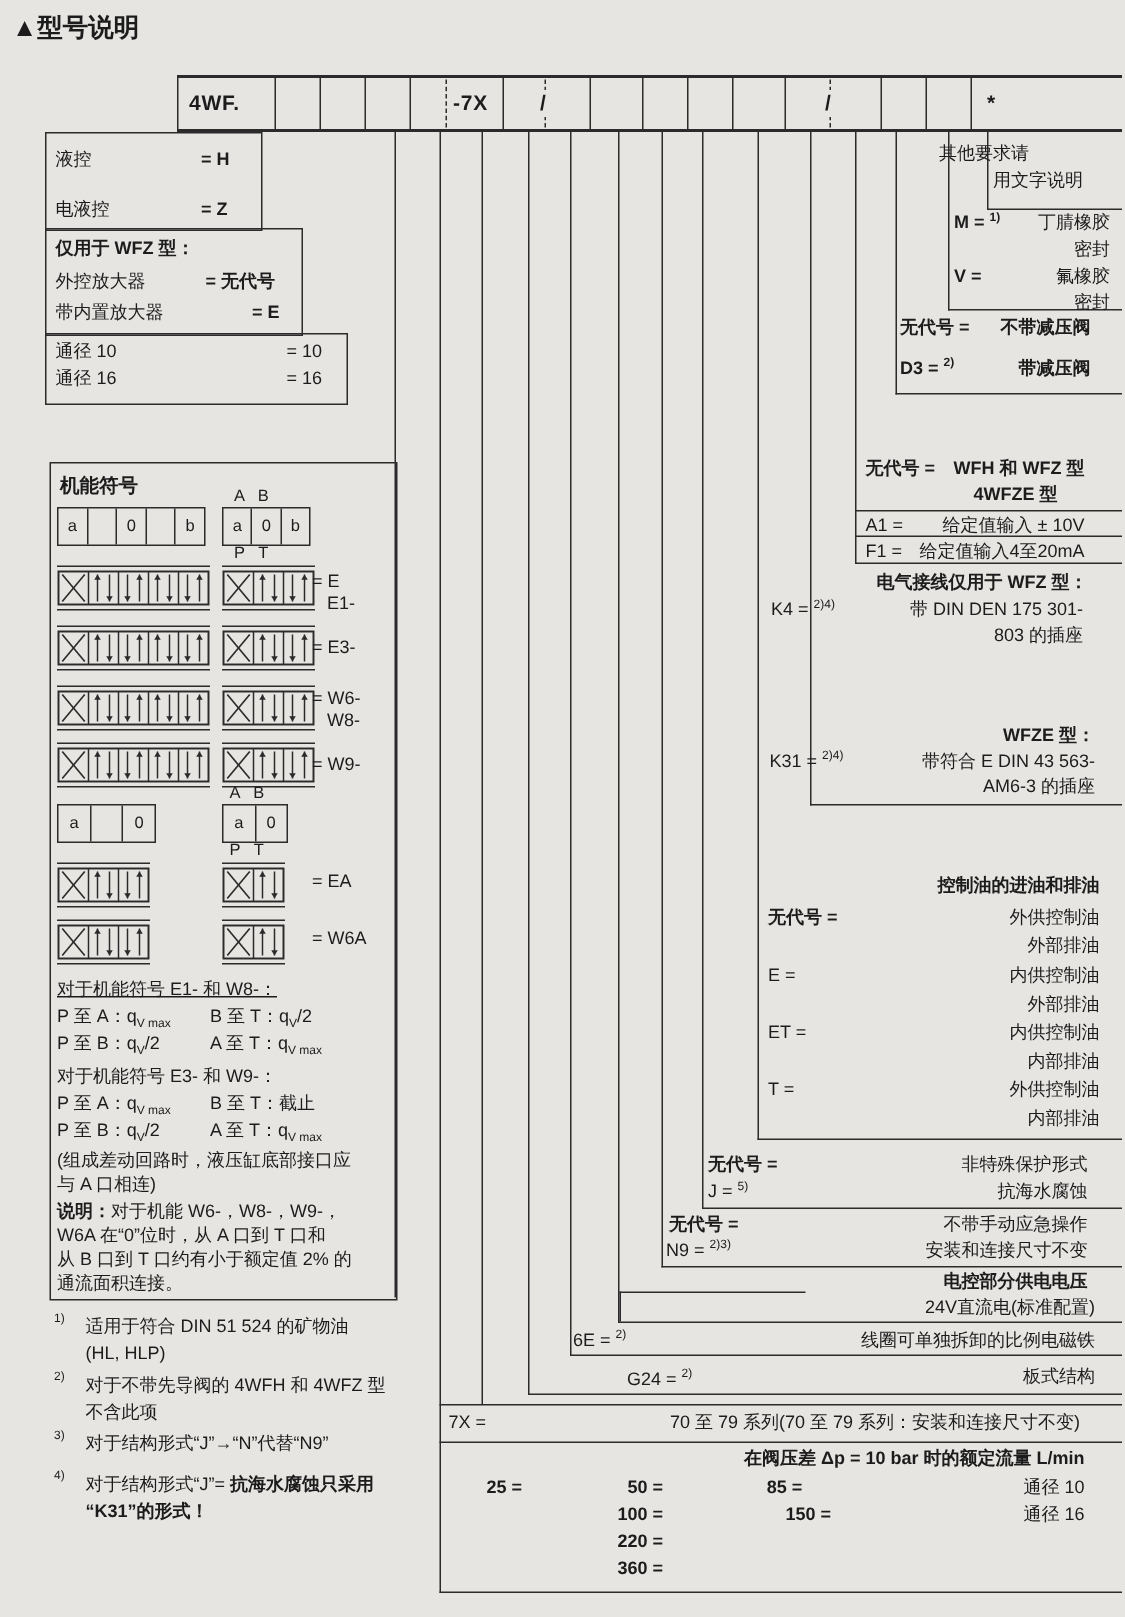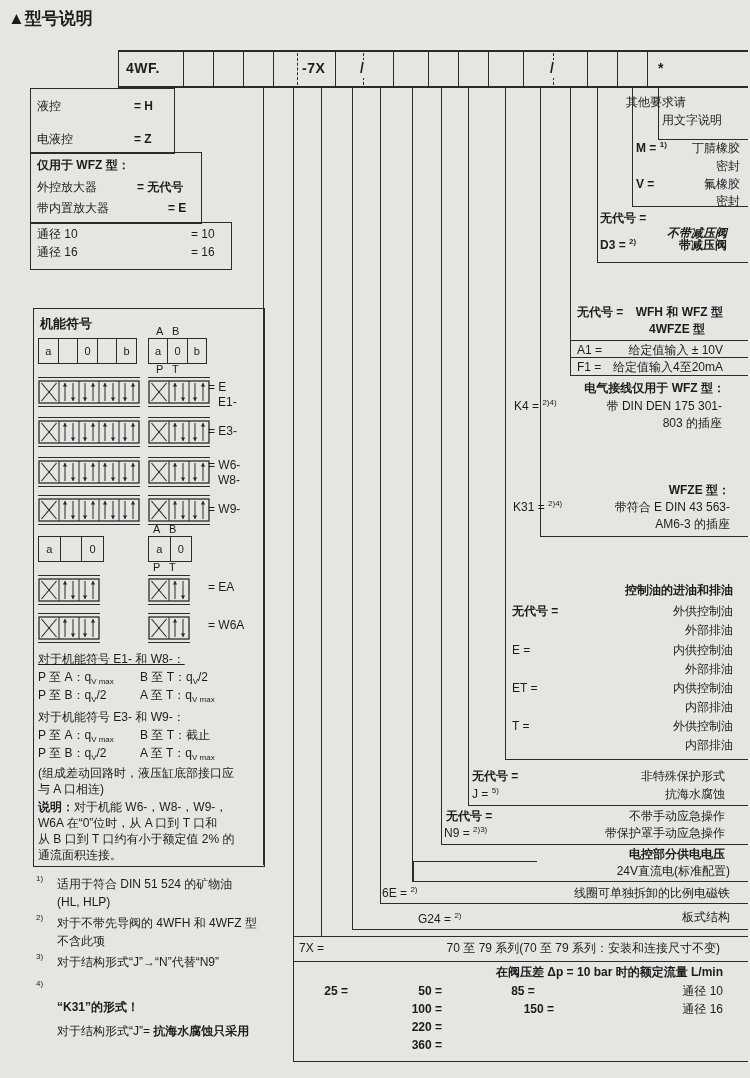--- a/index.html
+++ b/index.html
@@ -416,21 +416,21 @@
   <div class="t" style="left:662px;top:113px;">用文字说明</div>
 
   <div class="t b" style="left:636px;top:141px;"><span>M =</span> <sup>1)</sup></div>
   <div class="t" style="right:10px;top:141px;">丁腈橡胶</div>
   <div class="t" style="right:10px;top:159px;">密封</div>
   <div class="t b" style="left:636px;top:177px;">V =</div>
   <div class="t" style="right:10px;top:177px;">氟橡胶</div>
   <div class="t" style="right:10px;top:194px;">密封</div>
 
   <div class="t b" style="left:600px;top:211px;">无代号 =</div>
-  <div class="t b" style="right:23px;top:226px;font-style:italic;">不带减压阀</div>
+  <div class="t b" style="right:23px;top:211px;">不带减压阀</div>
   <div class="t b" style="left:600px;top:238px;"><span>D3 =</span> <sup>2)</sup></div>
   <div class="t b" style="right:23px;top:238px;">带减压阀</div>
 
   <div class="t b" style="left:577px;top:305px;">无代号 =</div>
   <div class="t b" style="right:27px;top:305px;">WFH 和 WFZ 型</div>
   <div class="t b" style="right:45px;top:322px;">4WFZE 型</div>
   <div class="t" style="left:577px;top:343px;">A1 =</div>
   <div class="t" style="right:27px;top:343px;">给定值输入 ± 10V</div>
   <div class="t" style="left:577px;top:360px;">F1 =</div>
   <div class="t" style="right:27px;top:360px;">给定值输入4至20mA</div>
@@ -459,21 +459,21 @@
   <div class="t" style="right:17px;top:738px;">内部排油</div>
 
   <div class="t b" style="left:472px;top:769px;">无代号 =</div>
   <div class="t" style="right:25px;top:769px;">非特殊保护形式</div>
   <div class="t" style="left:472px;top:787px;"><span>J =</span> <sup>5)</sup></div>
   <div class="t" style="right:25px;top:787px;">抗海水腐蚀</div>
 
   <div class="t b" style="left:446px;top:809px;">无代号 =</div>
   <div class="t" style="right:25px;top:809px;">不带手动应急操作</div>
   <div class="t" style="left:444px;top:826px;"><span>N9 =</span> <sup>2)3)</sup></div>
-  <div class="t" style="right:25px;top:826px;">带保护罩手动应急操作</div>
+  <div class="t" style="right:25px;top:826px;">安装和连接尺寸不变</div>
 
   <div class="t b" style="right:25px;top:847px;">电控部分供电电压</div>
   <div class="t" style="left:418px;top:864px;margin-top:48px;"><span>G24 =</span> <sup>2)</sup></div>
   <div class="t" style="right:20px;top:864px;">24V直流电(标准配置)</div>
 
   <div class="t" style="left:382px;top:886px;"><span>6E =</span> <sup>2)</sup></div>
   <div class="t" style="right:20px;top:886px;">线圈可单独拆卸的比例电磁铁</div>
 
   <div class="t" style="right:20px;top:910px;">板式结构</div>
 
@@ -493,16 +493,16 @@
 
   <div class="t" style="left:36px;top:875px;"><sup>1)</sup></div>
   <div class="t" style="left:57px;top:877px;">适用于符合 DIN 51 524 的矿物油</div>
   <div class="t" style="left:57px;top:895px;">(HL, HLP)</div>
   <div class="t" style="left:36px;top:914px;"><sup>2)</sup></div>
   <div class="t" style="left:57px;top:916px;">对于不带先导阀的 4WFH 和 4WFZ 型</div>
   <div class="t" style="left:57px;top:934px;">不含此项</div>
   <div class="t" style="left:36px;top:953px;"><sup>3)</sup></div>
   <div class="t" style="left:57px;top:955px;">对于结构形式“J”→“N”代替“N9”</div>
   <div class="t" style="left:36px;top:980px;"><sup>4)</sup></div>
-  <div class="t" style="left:57px;top:982px;margin-top:42px;"><span>对于结构形式“J”= </span><span class="b">抗海水腐蚀只采用</span></div>
+  <div class="t" style="left:57px;top:982px;"><span>对于结构形式“J”= </span><span class="b">抗海水腐蚀只采用</span></div>
   <div class="t b" style="left:57px;top:1000px;">“K31”的形式！</div>
 
 </div>
 
 </body></html>

